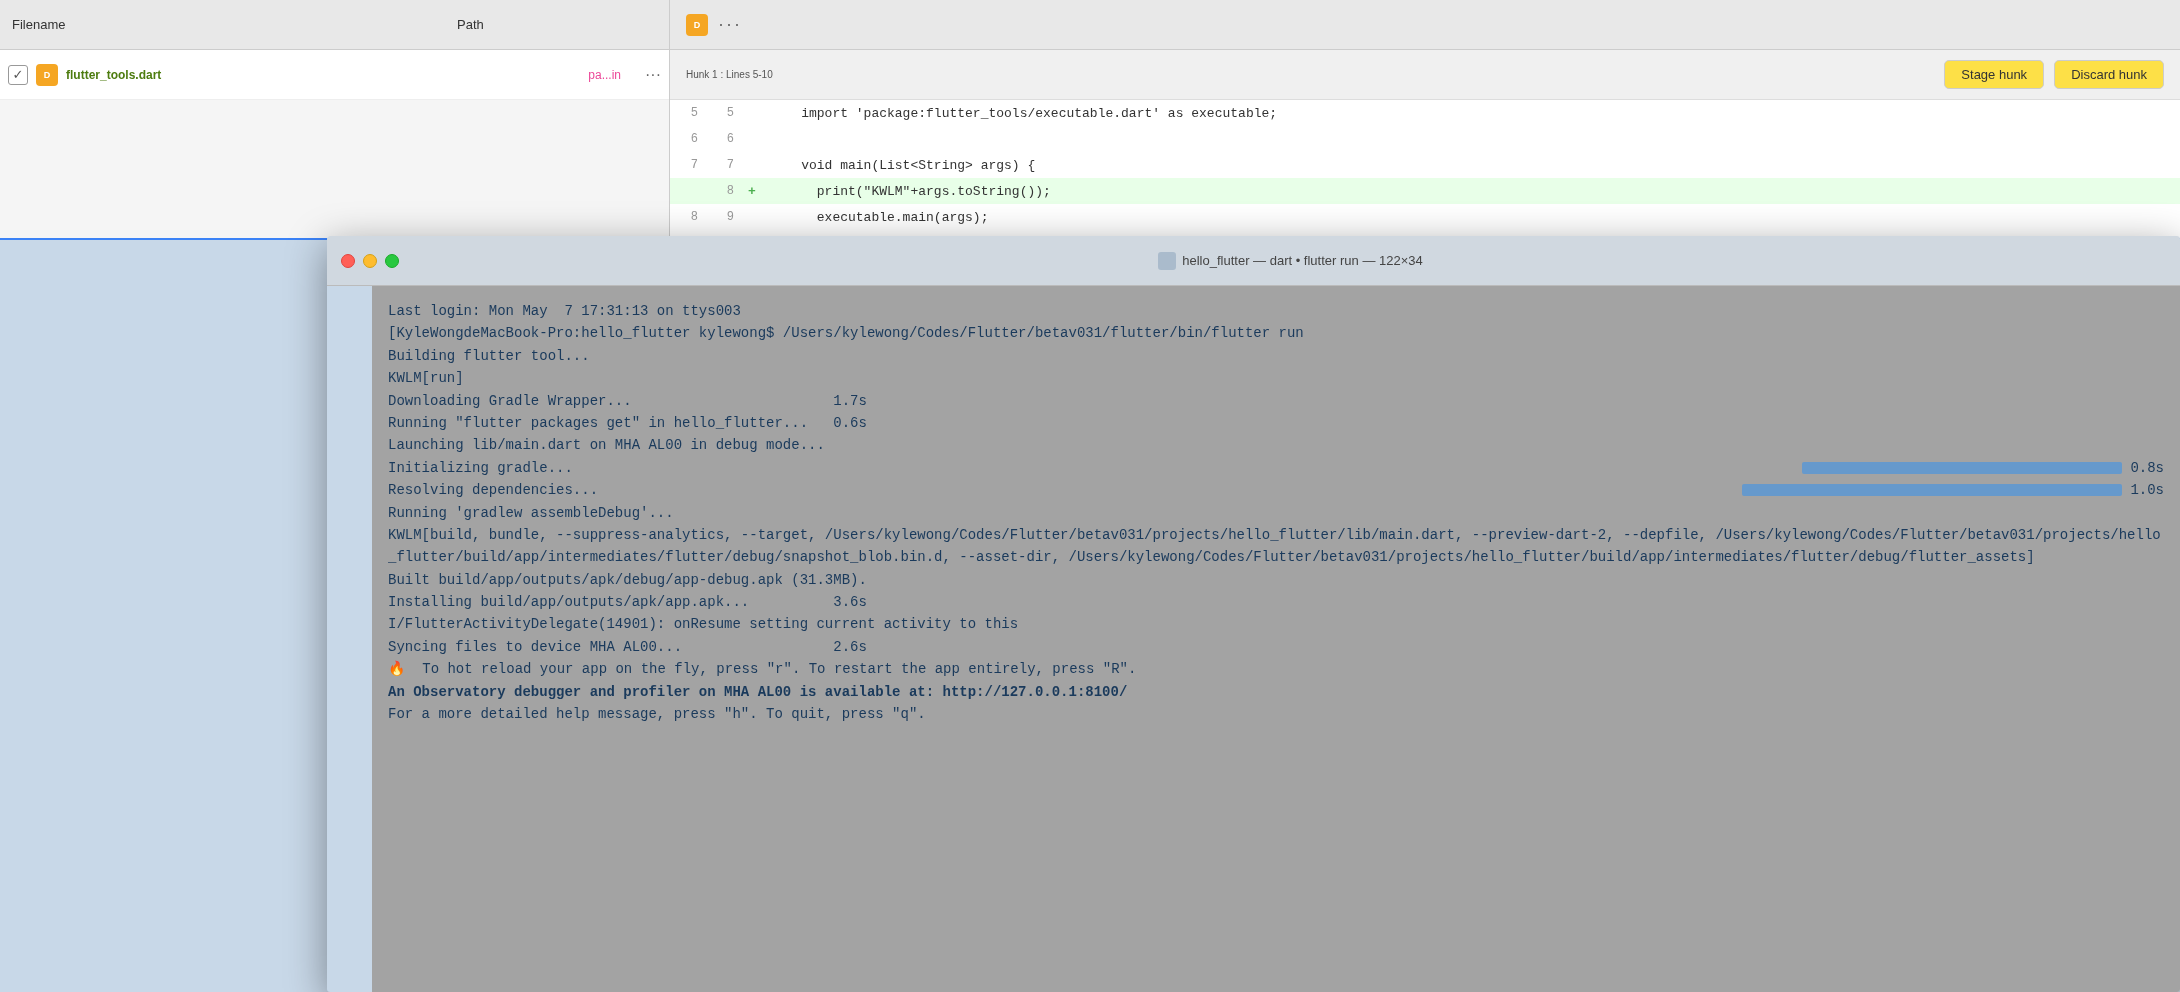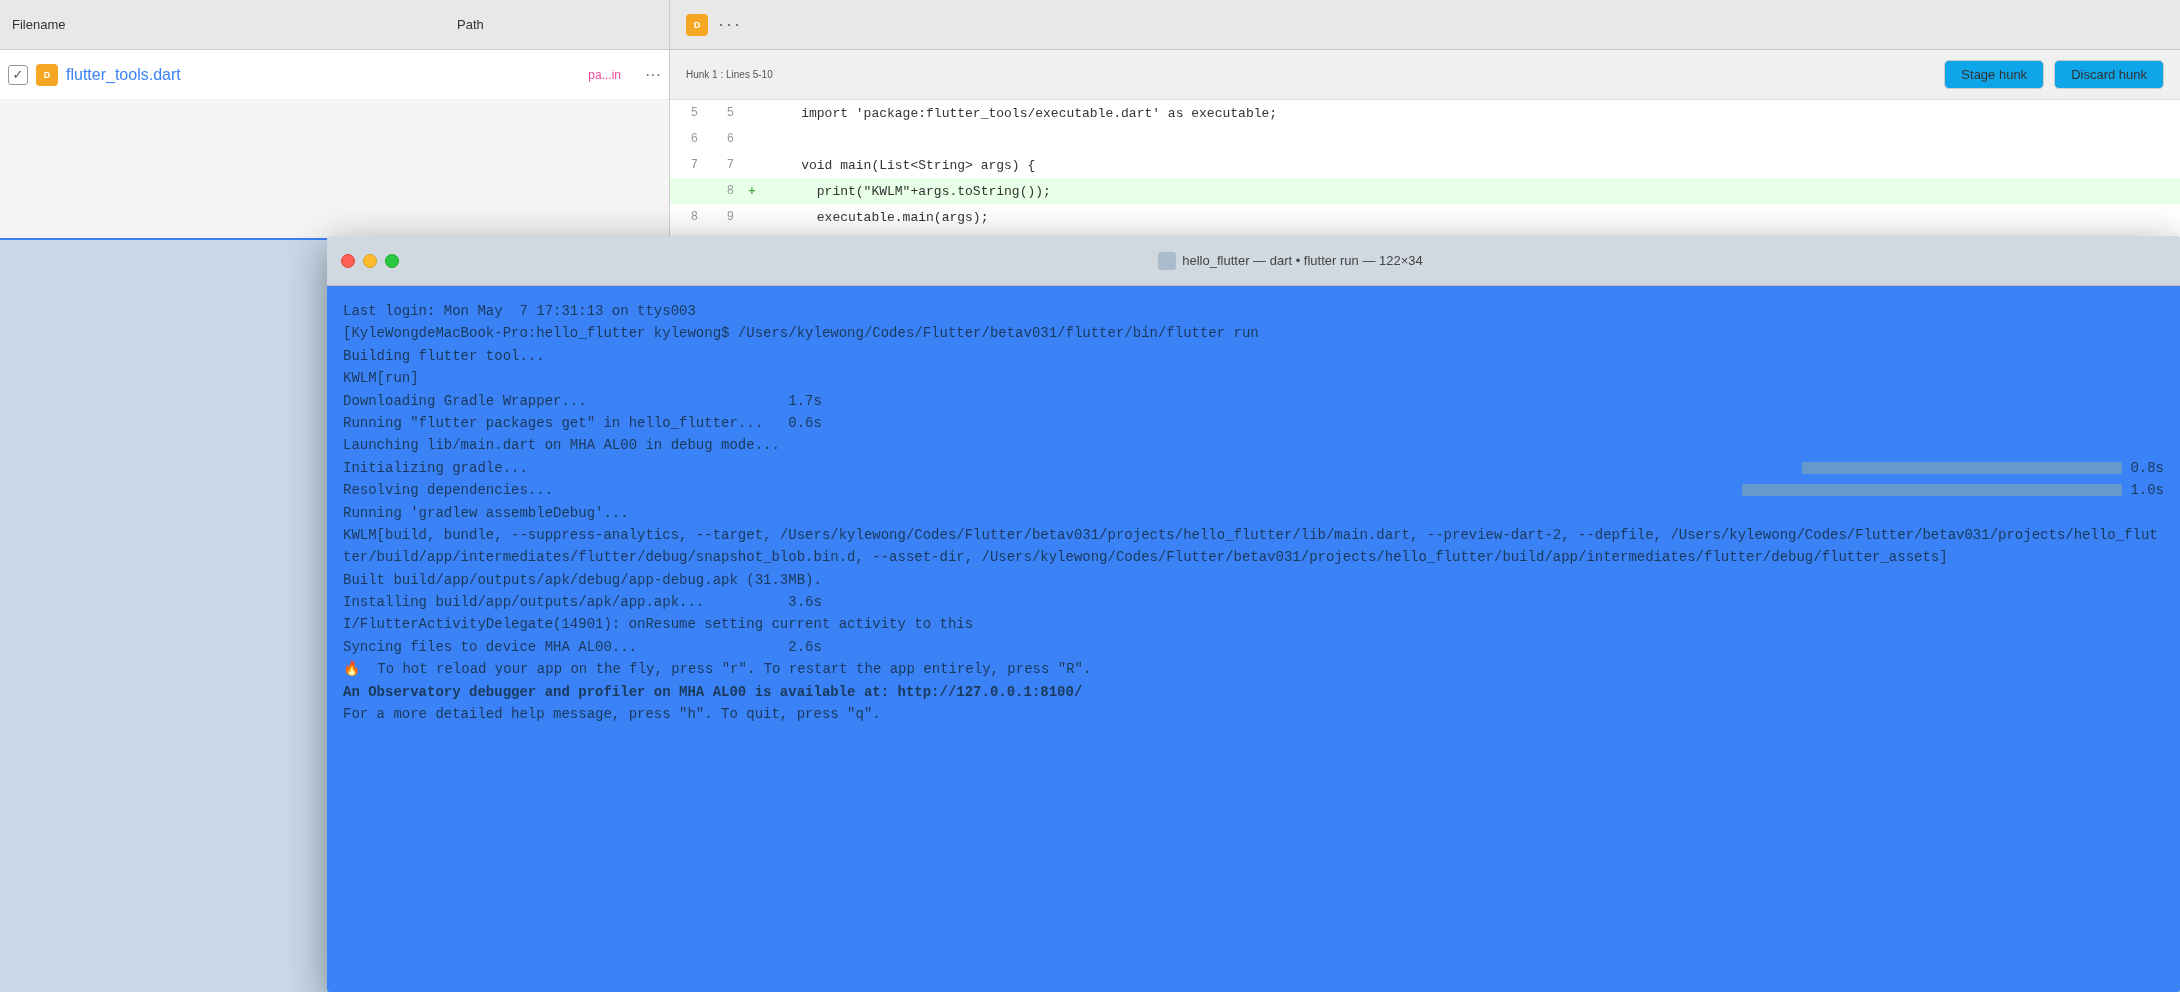--- a/index.html
+++ b/index.html
@@ -86,22 +86,23 @@
       align-items: center;
       justify-content: center;
       font-size: 9px;
       color: white;
       font-weight: bold;
       flex-shrink: 0;
     }
 
     .file-name {
       flex: 1;
-      font-size: 16px;
-      color: #3b82f6;
+      font-size: 12px;
+      color: #4d7c0f;
+      font-weight: bold;
     }
 
     .file-path-short {
       font-size: 12px;
       color: #ec4899;
       margin-right: 24px;
     }
 
     .file-menu-icon {
       font-size: 16px;
@@ -168,21 +169,21 @@
       flex: 1;
       font-size: 10px;
       color: #555;
       font-weight: 500;
     }
 
     .hunk-btn {
       padding: 6px 16px;
       border: 1px solid #ccc;
       border-radius: 5px;
-      background: #0ea5e9;
+      background: #fde047;
       font-size: 13px;
       color: #333;
       cursor: pointer;
       margin-left: 10px;
     }
 
     
     .code-content {
       flex: 1;
       overflow: hidden;
@@ -276,28 +277,29 @@
     .terminal-title-icon {
       width: 18px;
       height: 18px;
       background: #aabbcc;
       border-radius: 3px;
       display: inline-block;
     }
 
     
     .terminal-body {
-      background: #3b82f6;
+      background: #a3a3a3;
       height: calc(100% - 50px);
       padding: 14px 16px;
       overflow: hidden;
       font-family: 'Menlo', 'Monaco', 'Courier New', monospace;
       font-size: 14px;
       line-height: 1.6;
       color: #1a3a5c;
+      margin-left: 45px;
     }
 
     .terminal-line {
       white-space: pre-wrap;
       word-break: break-all;
     }
 
     .terminal-line.bold {
       font-weight: bold;
     }

